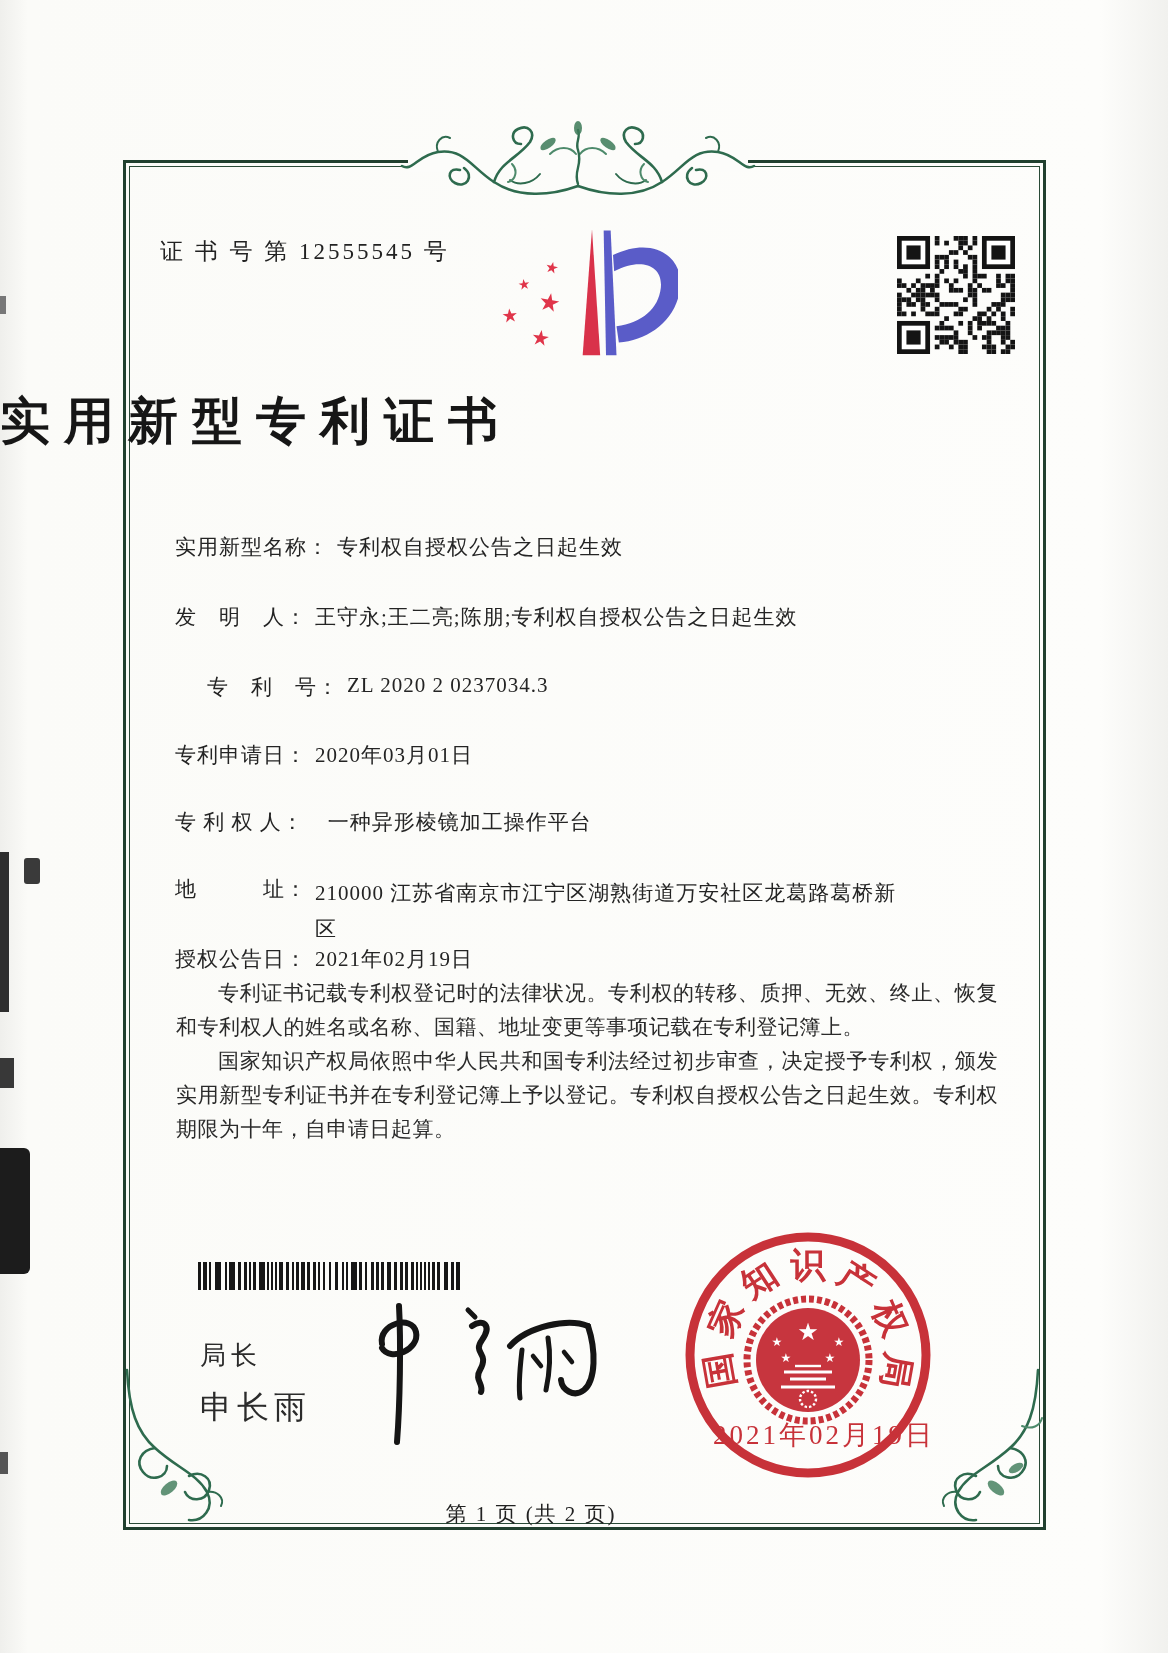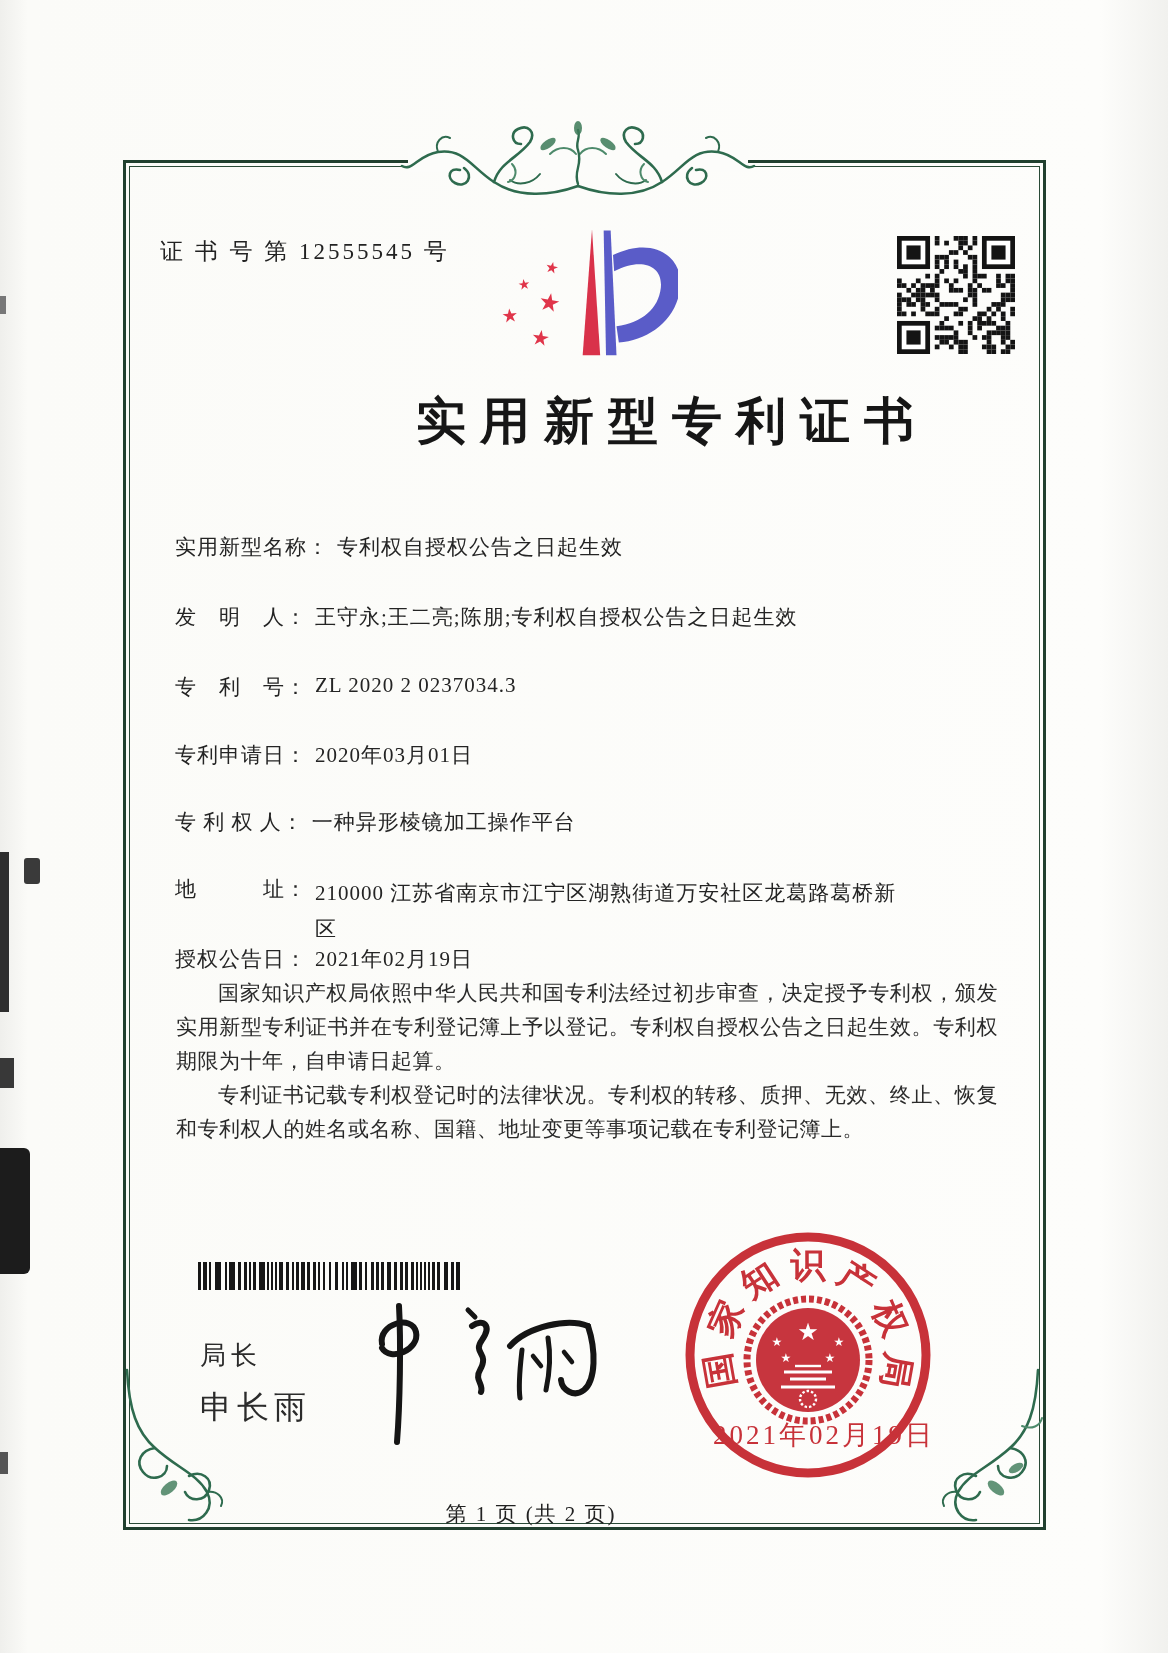--- a/index.html
+++ b/index.html
@@ -18,29 +18,29 @@
   .frame-outer{position:absolute;left:123px;top:160px;width:917px;height:1364px;
     border:3px solid #21402f;}
   .frame-inner{position:absolute;left:3px;top:3px;right:3px;bottom:3px;
     border:1px solid #2a4a37;}
   .frame-mask-top{position:absolute;left:408px;top:150px;width:340px;height:22px;background:#fcfcfa;}
   .ornament{position:absolute;pointer-events:none;}
   
   .cert-no{position:absolute;left:160px;top:236px;font-size:23px;letter-spacing:3px;color:#222;}
   .logo{position:absolute;left:478px;top:220px;}
   .qr{position:absolute;left:897px;top:236px;}
-  .title{position:absolute;left:0;top:388px;width:928px;text-align:right;
+  .title{position:absolute;left:0;top:388px;width:928px;text-align:left;
     font-size:50px;font-weight:700;letter-spacing:14px;color:#161616;}
   
   .fields{position:absolute;left:175px;top:533px;width:860px;font-size:21px;color:#242424;}
   .frow{position:absolute;left:0;display:flex;align-items:flex-start;white-space:nowrap;}
   .frow .lbl{flex:0 0 auto;min-width:128px;letter-spacing:1px;}
   .frow .val{margin-left:8px;letter-spacing:1px;}
   .frow .val.wrap{white-space:normal;width:588px;line-height:36px;}
-  .r0{top:0;} .r1{top:70px;} .r2{top:140px;} .r3{top:208px;} .r4{top:275px;} .r5{top:342px;}
+  .r0{top:0;} .r1{top:70px;} .r2{top:140px;margin-left:32px;} .r3{top:208px;} .r4{top:275px;gap:16px;} .r5{top:342px;}
   .rgrant{top:412px;}
   .grant2{margin-left:40px;display:flex;}
   
   .body-text{position:absolute;left:176px;top:976px;width:822px;
     font-size:21px;line-height:34px;letter-spacing:0.5px;color:#2a2a2a;text-align:justify;}
   .body-text p{margin:0;text-indent:2em;}
   
   .barcode{position:absolute;left:198px;top:1262px;width:268px;height:28px;display:flex;align-items:stretch;}
   .barcode .bar{background:#161616;height:100%;}
   .barcode .sp{height:100%;}
@@ -371,22 +371,22 @@
       <span class="lbl">地　　　址：</span>
       <span class="val wrap">210000 江苏省南京市江宁区湖熟街道万安社区龙葛路葛桥新区</span>
     </div>
     <div class="frow rgrant">
       <span class="lbl">授权公告日：</span>
       <span class="val">2021年02月19日</span>
     </div>
   </div>
 
   <div class="body-text">
+    <p>专利证书记载专利权登记时的法律状况。专利权的转移、质押、无效、终止、恢复和专利权人的姓名或名称、国籍、地址变更等事项记载在专利登记簿上。</p>
     <p>国家知识产权局依照中华人民共和国专利法经过初步审查，决定授予专利权，颁发实用新型专利证书并在专利登记簿上予以登记。专利权自授权公告之日起生效。专利权期限为十年，自申请日起算。</p>
-    <p>专利证书记载专利权登记时的法律状况。专利权的转移、质押、无效、终止、恢复和专利权人的姓名或名称、国籍、地址变更等事项记载在专利登记簿上。</p>
   </div>
 
   <div class="barcode" id="barcode">
       <div class="bar" style="width: 3px;"></div>
       <div class="sp" style="width: 2px;"></div>
       <div class="bar" style="width: 4px;"></div>
       <div class="sp" style="width: 2px;"></div>
       <div class="bar" style="width: 2px;"></div>
       <div class="sp" style="width: 4px;"></div>
       <div class="bar" style="width: 6px;"></div>

